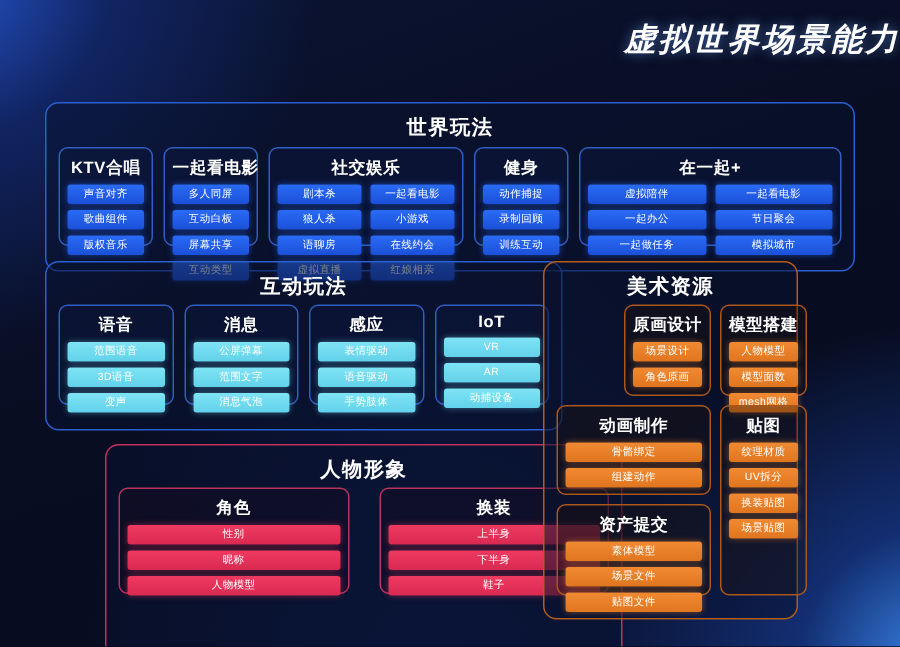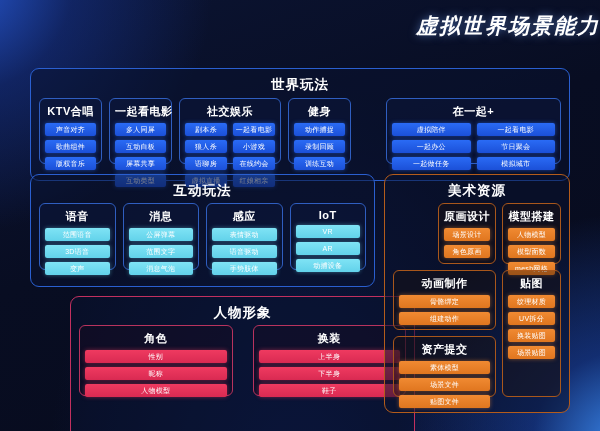--- a/index.html
+++ b/index.html
@@ -97,34 +97,34 @@
   }
   .chip.blue   { background: linear-gradient(180deg,#2a6bf5,#1b50d8); box-shadow: 0 0 4px rgba(40,110,255,0.55); }
   .chip.cyan   { background: linear-gradient(180deg,#7fe3f5,#62d2ea); color: #ffffff; box-shadow: 0 0 4px rgba(110,220,245,0.45); }
   .chip.pink   { background: linear-gradient(180deg,#ef3a60,#d92a52); box-shadow: 0 0 4px rgba(235,55,95,0.5); }
   .chip.orange { background: linear-gradient(180deg,#f08a32,#e0761f); box-shadow: 0 0 4px rgba(240,135,50,0.5); }
 
   
   #sec-world      { left: 30px;  top: 68px;  width: 540px; height: 113px; }
   #sec-interact   { left: 30px;  top: 174px; width: 345px; height: 113px; }
   #sec-character  { left: 30px;  top: 296px; width: 345px; height: 147px; margin-left: 40px; }
-  #sec-art        { left: 384px; top: 174px; width: 186px; height: 239px; }
+  #sec-art        { left: 362px; top: 174px; width: 170px; height: 239px; }
 
   #world-groups {
     display: flex;
     gap: 7px;
     padding: 4px 8px 8px 8px;
     height: 78px;
     box-sizing: border-box;
   }
   #world-groups .group:nth-child(1) { width: 63px; }
   #world-groups .group:nth-child(2) { width: 63px; }
-  #world-groups .group:nth-child(3) { flex: 1 1 auto; }
+  #world-groups .group:nth-child(3) { flex: 1 1 auto; font-family: Liberation Serif, serif; }
   #world-groups .group:nth-child(4) { width: 63px; }
-  #world-groups .group:nth-child(5) { width: 175px; margin-left: 28px; }
+  #world-groups .group:nth-child(5) { width: 175px; }
 
   #interact-groups, #character-groups {
     display: flex;
     gap: 7px;
     padding: 3px 8px 8px 8px;
     box-sizing: border-box;
   }
   #interact-groups { height: 78px; }
   #character-groups { height: 82px; gap: 20px; }
   #interact-groups .group, #character-groups .group { flex: 1 1 0; }

